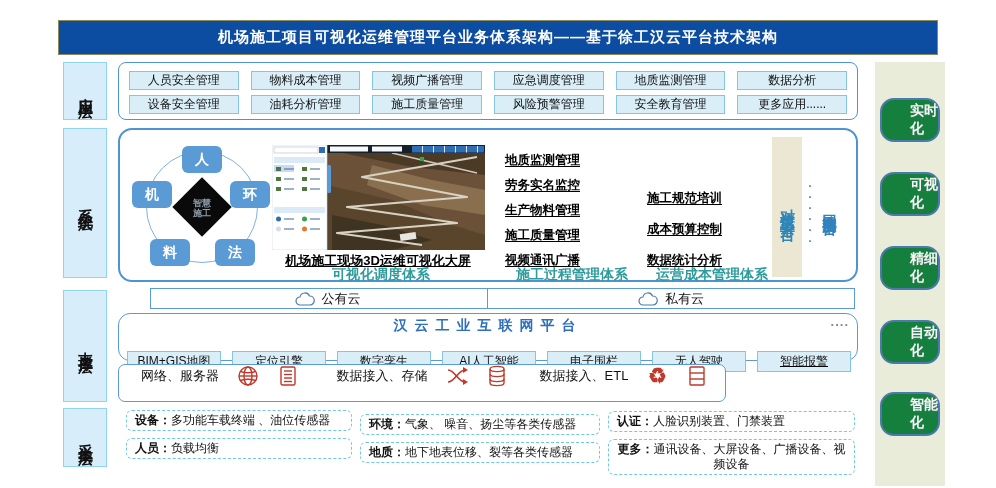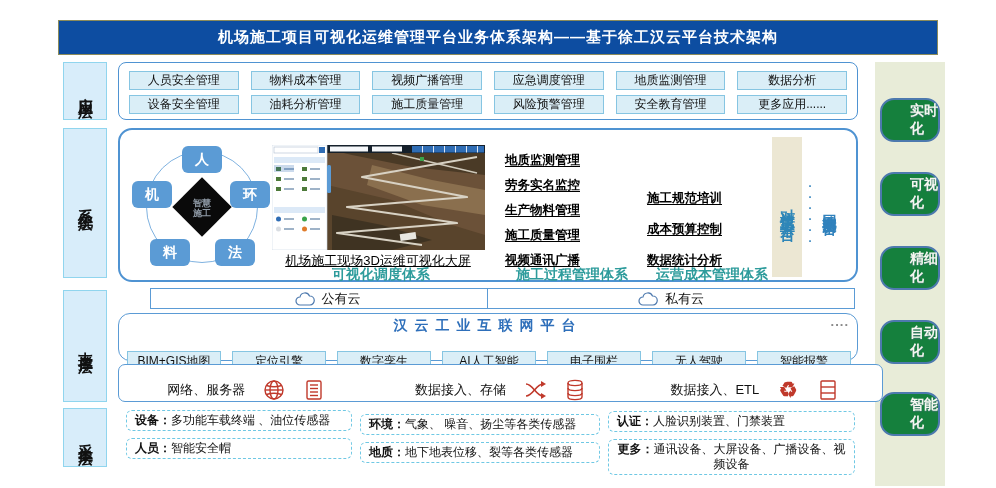--- a/index.html
+++ b/index.html
@@ -38,41 +38,41 @@
     border:1.5px solid #7fb2e0; border-radius:50%; }
   .node { position:absolute; width:40px; height:27px; background:#5b9bd5; border-radius:6px;
     color:#fff; font-weight:bold; font-size:14px; display:flex; align-items:center; justify-content:center; }
   .diamond { position:absolute; left:61px; top:56px; width:42px; height:42px; background:#0a0a0a;
     transform:rotate(45deg); }
   .diamond-text { position:absolute; left:61px; top:59px; width:42px; height:38px; color:#8f9aa6;
     font-size:9px; font-weight:bold; text-align:center; line-height:1.15; display:flex;
     align-items:center; justify-content:center; white-space:pre-line; }
   .screenshot { position:absolute; left:152px; top:15px; width:213px; height:105px; }
   .screen-caption { position:absolute; left:140px; top:122px; width:236px; text-align:center;
-    font-weight:normal; font-size:13px; color:#000; text-decoration:underline; }
+    font-weight:bold; font-size:13px; color:#000; text-decoration:underline; }
   .sys-caption { position:absolute; top:136px; color:#2e9c9c; font-weight:bold; font-size:14px; white-space:nowrap; }
   .ulist { position:absolute; display:flex; flex-direction:column; }
   .ulist span { font-weight:bold; font-size:12.5px; color:#000; text-decoration:underline;
     text-underline-offset:2px; white-space:nowrap; }
   .vtext { position:absolute; writing-mode:vertical-rl; text-orientation:upright;
     font-weight:bold; color:#3182bd; display:flex; align-items:center; justify-content:center; }
   .beige-col { background:#ece7d3; }
 
   
   .cloud-box { position:absolute; top:288px; height:21px; border:1px solid #5b9bd5; background:#fff;
     display:flex; align-items:center; justify-content:center; gap:7px; font-size:13px; color:#111; }
   .platform-box { position:absolute; left:118px; top:313px; width:740px; height:48px;
     border:1px solid #5b9bd5; border-radius:12px; background:#fff; }
   .platform-title { position:absolute; left:0; top:3px; width:100%; text-align:center;
     color:#2e6fba; font-weight:bold; font-size:14px; letter-spacing:7px; }
   .platform-more { position:absolute; right:8px; top:0px; color:#888; font-weight:bold; font-size:13px; letter-spacing:1px; }
   .feature-row { position:absolute; left:8px; top:37px; width:724px; height:21px;
     display:grid; grid-template-columns:repeat(7,1fr); gap:11px;text-decoration:underline; }
-  .infra-box { position:absolute; left:118px; top:364px; width:765px; height:38px;
-    border:1px solid #5b9bd5; border-radius:7px; background:#fff; display:flex; align-items:flex-end; }
+  .infra-box { position:absolute; left:118px; top:364px; width:608px; height:38px;
+    border:1px solid #5b9bd5; border-radius:7px; background:#fff; display:flex; align-items:flex-start; }
   .infra-group { flex:1; display:flex; align-items:center; justify-content:center; gap:18px; }
   .infra-label { font-size:13px; color:#111; white-space:nowrap; }
   .ricon { width:22px; height:22px; display:flex; align-items:center; justify-content:center; }
 
   
   .col-group { position:absolute; display:flex; flex-direction:column; gap:7px; }
   .dash-box { border:1.6px dashed #6fc8e4; border-radius:6px; background:#fff; padding:2px 8px;
     font-size:12px; color:#111; line-height:1.25; }
   .dash-box b { font-weight:bold; }
   .two-line { text-align:left; }
@@ -288,21 +288,21 @@
           <line x1="2" y1="8" x2="16" y2="8"></line>
               <line x1="2" y1="14" x2="16" y2="14"></line>
         </g>
           </svg>
       </span>
     </div>
   </div>
 
   <div class="col-group" style="left:126px;top:410px;width:226px;">
     <div class="dash-box two-line"><b>设备：</b><span>多功能车载终端 、油位传感器</span></div>
-    <div class="dash-box"><b>人员：</b><span>智能安全帽</span></div>
+    <div class="dash-box"><b>人员：</b><span>负载均衡</span></div>
   </div>
   <div class="col-group" style="left:360px;top:414px;width:240px;">
     <div class="dash-box"><b>环境：</b><span>气象、 噪音、扬尘等各类传感器</span></div>
     <div class="dash-box"><b>地质：</b><span>地下地表位移、裂等各类传感器</span></div>
   </div>
   <div class="col-group" style="left:608px;top:411px;width:247px;">
     <div class="dash-box"><b>认证：</b><span>人脸识别装置、门禁装置</span></div>
     <div class="dash-box dash-center"><b>更多：</b><span>通讯设备、大屏设备、广播设备、视频设备</span></div>
   </div>
 

